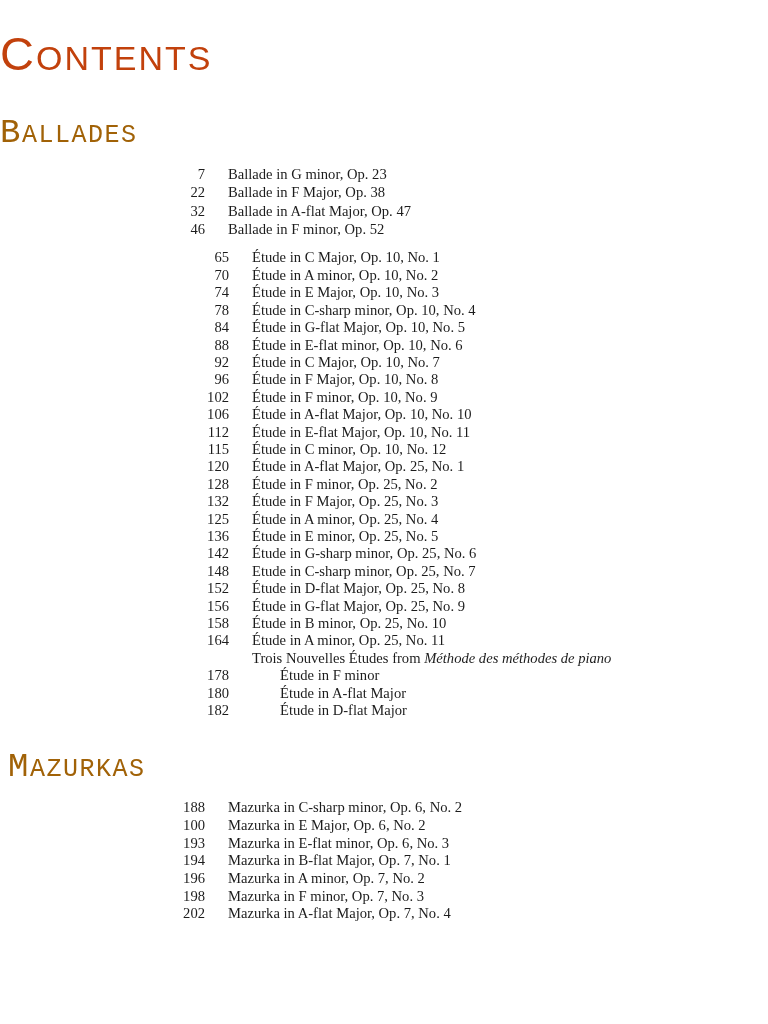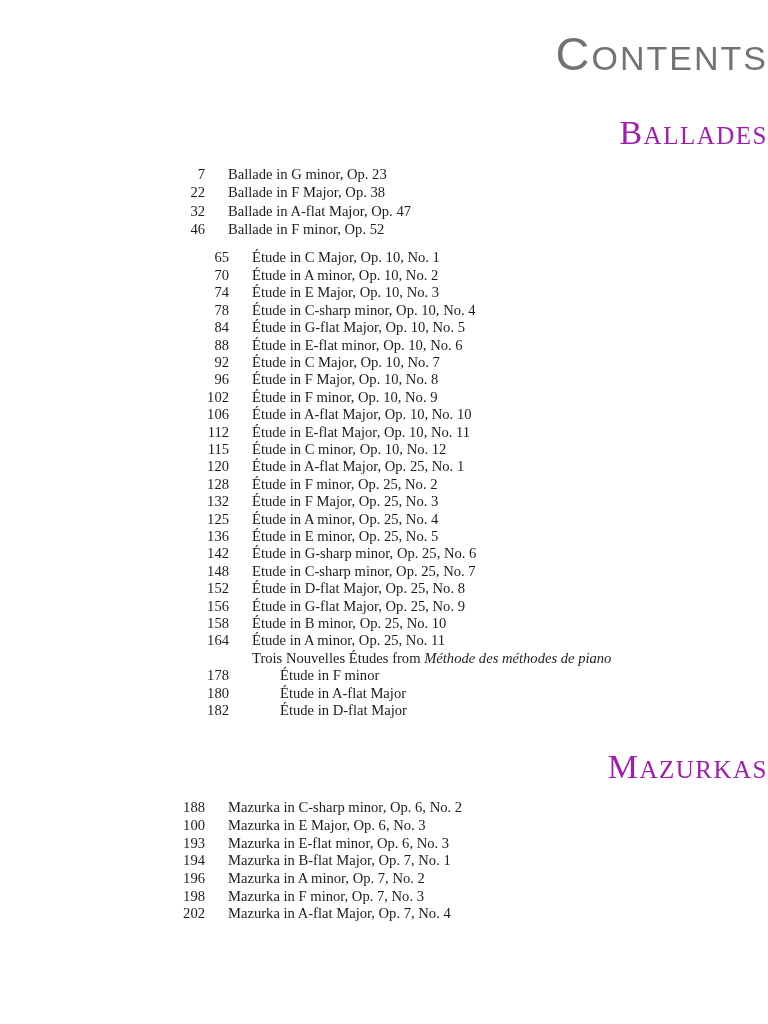--- a/index.html
+++ b/index.html
@@ -12,49 +12,49 @@
     color: #1c1c1c;
   }
   .page {
     width: 768px;
     height: 1024px;
     padding-top: 27px;
     background: #ffffff;
   }
   
   .doc-title {
-    text-align: right;
+    text-align: left;
     font-family: "Liberation Sans", sans-serif;
     font-weight: 400;
     font-size: 34px;
     letter-spacing: 2px;
     line-height: 1.15;
-    color: #737373;
+    color: #c2410c;
   }
   .doc-title::first-letter {
     font-size: 47px;
     letter-spacing: 2px;
   }
   .section-heading {
-    text-align: right;
-    font-family: Liberation Serif, serif;
+    text-align: left;
+    font-family: Liberation Mono, monospace;
     font-weight: 400;
     font-size: 25px;
     letter-spacing: 1.5px;
     line-height: 1.2;
-    color: #a21caf;
+    color: #a16207;
   }
   .section-heading::first-letter {
     font-size: 34px;
     letter-spacing: 1.5px;
   }
   .section { margin-top: 0; }
   .section.ballades .section-heading { margin-top: 32px; }
   .section.etudes   .section-heading { margin-top: 25px; }
-  .section.mazurkas .section-heading { margin-top: 28px; }
+  .section.mazurkas .section-heading { margin-top: 28px; padding-left: 8px; }
 
   .toc-list {
     margin-top: 11px;
     padding-left: 137px;
   }
   .section.etudes .toc-list   { line-height: 17.4px; margin-left: 24px; }
   .section.ballades .toc-list { line-height: 18.4px; }
   .section.mazurkas .toc-list { line-height: 17.7px; }
 
   .toc-row {
@@ -218,21 +218,21 @@
       </section>
       <section class="section mazurkas">
         <h2 class="section-heading">MAZURKAS</h2>
         <div class="toc-list">
           <div class="toc-row">
             <span class="page-num">188</span>
             <span class="entry-title"><span>Mazurka in C-sharp minor, Op. 6, No. 2</span></span>
           </div>
           <div class="toc-row">
             <span class="page-num">100</span>
-            <span class="entry-title"><span>Mazurka in E Major, Op. 6, No. 3</span></span>
+            <span class="entry-title"><span>Mazurka in E Major, Op. 6, No. 2</span></span>
           </div>
           <div class="toc-row">
             <span class="page-num">193</span>
             <span class="entry-title"><span>Mazurka in E-flat minor, Op. 6, No. 3</span></span>
           </div>
           <div class="toc-row">
             <span class="page-num">194</span>
             <span class="entry-title"><span>Mazurka in B-flat Major, Op. 7, No. 1</span></span>
           </div>
           <div class="toc-row">

